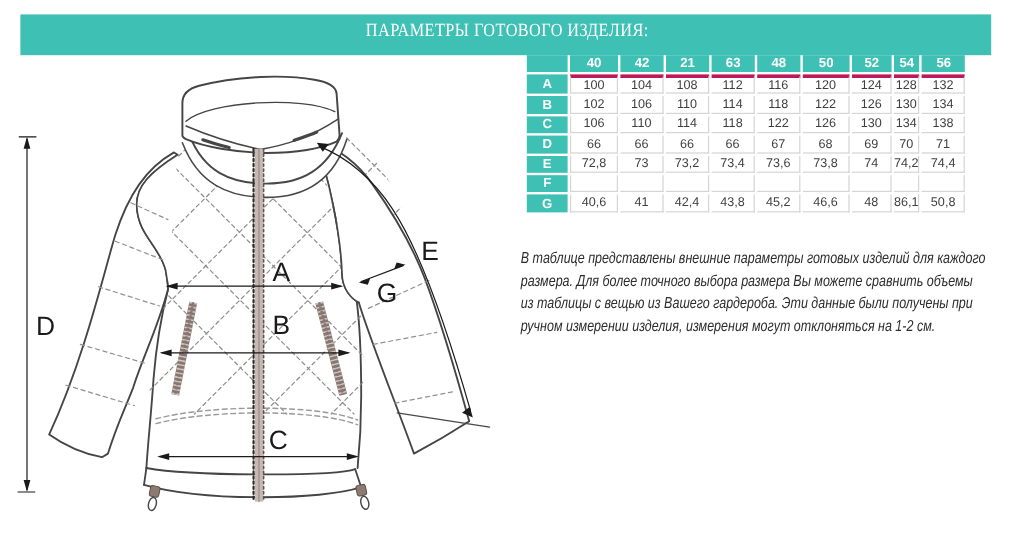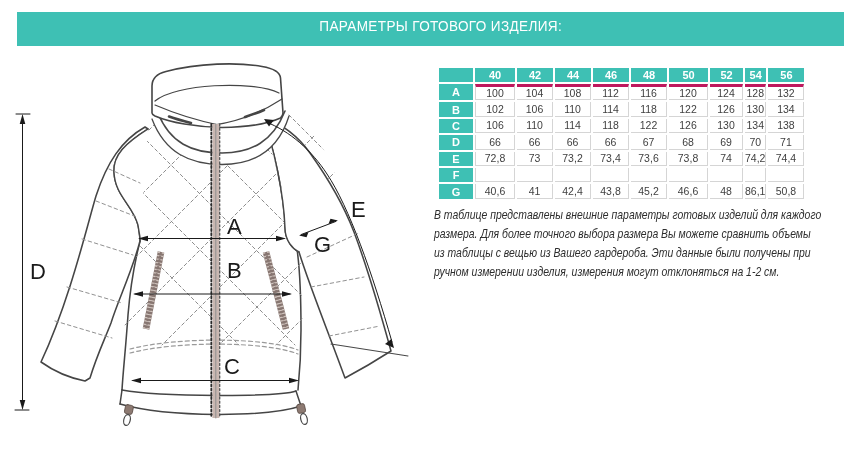--- a/index.html
+++ b/index.html
@@ -1,22 +1,22 @@
 <!DOCTYPE html>
 <html><head>
 <meta charset="utf-8">
 <style>
   html,body{margin:0;padding:0;background:#fff;}
   body{width:856px;height:455px;position:relative;overflow:hidden;
        font-family:"Liberation Sans", sans-serif;}
   .bar{position:absolute;left:17px;top:12px;height:34px;
        background:#3ec0b4;color:#fff;font-size:15.5px;letter-spacing:.4px;
-       text-align:center;line-height:28.5px;padding-left:20px;width:807px;}
+       text-align:center;line-height:28.5px;padding-left:2px;width:807px;font-family:Liberation Serif, serif;}
   .barin{display:inline-block;transform:scaleX(.875);}
-  table.sz{position:absolute;left:437px;top:66px;border-collapse:separate;border-spacing:2px;}
+  table.sz{position:absolute;left:437px;top:44px;border-collapse:separate;border-spacing:2px;}
   table.sz td{height:14.4px;padding:0;text-align:center;vertical-align:middle;
       font-size:10.5px;color:#3f3f3f;box-sizing:border-box;}
   table.sz td.t{background:#3ec0b4;color:#fff;font-weight:bold;font-size:11px;}
   td.d{background:#fff;border-right:1px solid #d5d5d5;border-bottom:1px solid #d5d5d5;}
   tr td.d:first-of-type + td.d{}
   table.sz tr td.d{border-left:0;border-top:0;}
   table.sz tr:nth-child(2) td.d{border-top:3px solid #be185d;}
   table.sz td.d:nth-child(2){border-left:1px solid #d5d5d5;}
   .desc{position:absolute;left:434px;top:206px;width:530px;font-size:13.2px;
         font-style:italic;color:#2d2d2d;line-height:18.9px;
@@ -186,22 +186,22 @@
 
   <text x="314" y="252" font-size="22" fill="#1a1a1a" stroke="none" font-family="Liberation Sans">G</text>
 </svg>
 
 <table class="sz">
   <tbody>
       <tr>
     <td class="t" style="width:34px"></td>
     <td class="t" style="width:40px">40</td>
     <td class="t" style="width:36px">42</td>
-    <td class="t" style="width:36px">44</td>
-    <td class="t" style="width:36px">46</td>
+    <td class="t" style="width:36px">21</td>
+    <td class="t" style="width:36px">63</td>
     <td class="t" style="width:36px">48</td>
     <td class="t" style="width:39px">50</td>
     <td class="t" style="width:33px">52</td>
     <td class="t" style="width:21px">54</td>
     <td class="t" style="width:36px">56</td>
   </tr>
   <tr>
         <td class="t">A</td>
         <td class="d">100</td>
         <td class="d">104</td>

